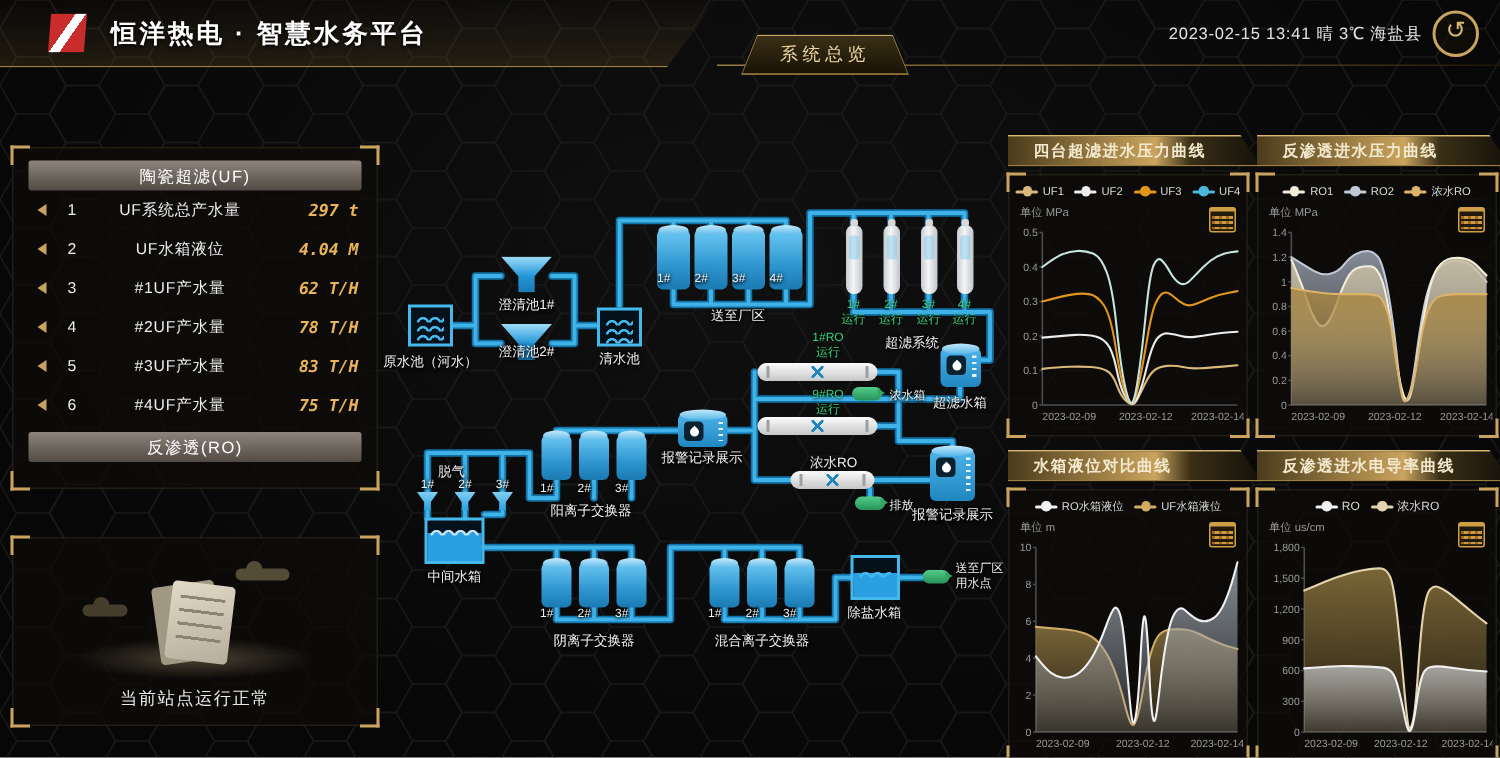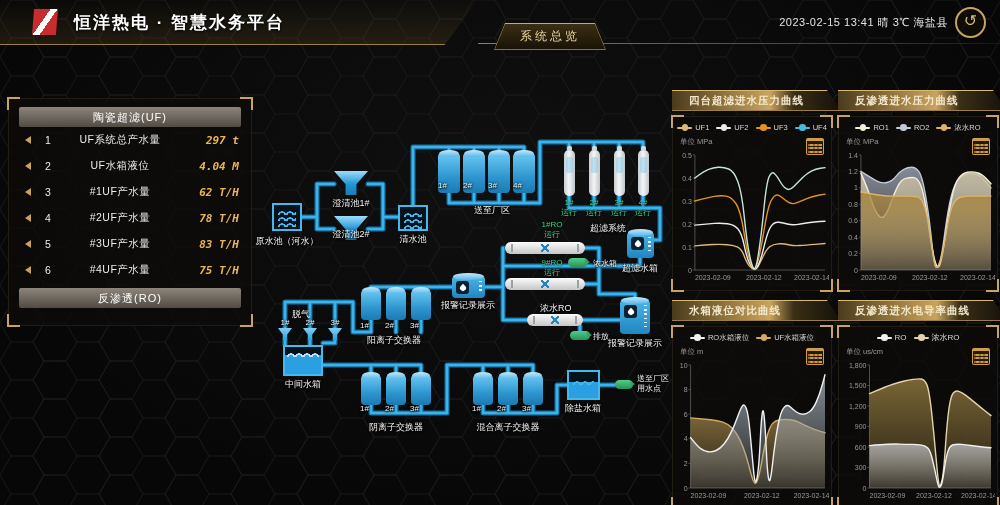--- a/index.html
+++ b/index.html
@@ -202,20 +202,32 @@
             <span class="nm">#4UF产水量</span>
             <span class="vl">75 T/H</span>
           </div>
         </div>
       <div class="bar" style="margin-top:5px">反渗透(RO)</div>
     </div>
   </div>
 </div>
 
 <div class="lpanel2">
+  <div class="brk alarm-box" style="margin-top:8px">
+    <i class="tl"></i>
+      <i class="tr"></i>
+      <i class="bl"></i>
+      <i class="br"></i>
+    <div class="cloud" style="left:46px;top:44px;width:30px"></div>
+    <div class="cloud" style="left:148px;top:20px;width:36px;background:#554c38"></div>
+    <div class="mound"></div>
+    <div class="paper2"></div>
+    <div class="paper"></div>
+    <div class="alarm-text">当前站点运行正常</div>
+  </div>
 </div>
 
 <div id="diagram">
   <svg id="pipes" width="420" height="425" viewBox="0 0 420 425">
       <path d="M47,137 H62 M62,104 V149 M62,104 H79 M62,149 H79 M113,104 H128 M113,149 H128 M128,104 V149 M128,137 H143 M158,125 V67 M158,67 H269 M194,67 V73 M219,67 V73 M244,67 V73 M269,67 V73 M194,113 V123 M219,113 V123 M244,113 V123 M269,113 V123 M194,123 H285 M285,123 V62 M285,62 H388 M314,62 V70 M339,62 V70 M364,62 V70 M388,62 V70 M314,116 V128 M339,116 V128 M364,116 V128 M388,116 V128 M314,128 H405 M405,128 V160 M405,160 H399 M385,178 V186 M385,186 H248 M248,168 V240 M248,240 H272 M330,168 H344 M344,168 V204 M330,204 H344 M344,204 V214 M344,214 H380 M380,214 V220 M328,240 H365 M325,246 V252 M248,207 H230 M197,207 H116 M116,207 V210 M141,207 V210 M166,207 V210 M116,240 V252 M141,240 V252 M166,240 V252 M116,252 H98 M98,252 V222 M98,222 H30 M30,222 V249 M55,222 V249 M80,222 V249 M30,260 V265 M55,260 V265 M80,260 V263 M80,263 H68 M68,285 H166 M116,285 V295 M141,285 V295 M166,285 V295 M116,325 V333 M141,325 V333 M166,325 V333 M116,333 H192 M192,333 V285 M192,285 H278 M228,285 V295 M253,285 V295 M278,285 V295 M228,325 V333 M253,325 V333 M278,325 V333 M228,333 H302 M302,333 V305 M302,305 H312 M345,305 H360" stroke="#1273a8" stroke-width="5" fill="none" stroke-linecap="round" stroke-linejoin="round"></path>
       <path d="M47,137 H62 M62,104 V149 M62,104 H79 M62,149 H79 M113,104 H128 M113,149 H128 M128,104 V149 M128,137 H143 M158,125 V67 M158,67 H269 M194,67 V73 M219,67 V73 M244,67 V73 M269,67 V73 M194,113 V123 M219,113 V123 M244,113 V123 M269,113 V123 M194,123 H285 M285,123 V62 M285,62 H388 M314,62 V70 M339,62 V70 M364,62 V70 M388,62 V70 M314,116 V128 M339,116 V128 M364,116 V128 M388,116 V128 M314,128 H405 M405,128 V160 M405,160 H399 M385,178 V186 M385,186 H248 M248,168 V240 M248,240 H272 M330,168 H344 M344,168 V204 M330,204 H344 M344,204 V214 M344,214 H380 M380,214 V220 M328,240 H365 M325,246 V252 M248,207 H230 M197,207 H116 M116,207 V210 M141,207 V210 M166,207 V210 M116,240 V252 M141,240 V252 M166,240 V252 M116,252 H98 M98,252 V222 M98,222 H30 M30,222 V249 M55,222 V249 M80,222 V249 M30,260 V265 M55,260 V265 M80,260 V263 M80,263 H68 M68,285 H166 M116,285 V295 M141,285 V295 M166,285 V295 M116,325 V333 M141,325 V333 M166,325 V333 M116,333 H192 M192,333 V285 M192,285 H278 M228,285 V295 M253,285 V295 M278,285 V295 M228,325 V333 M253,325 V333 M278,325 V333 M228,333 H302 M302,333 V305 M302,305 H312 M345,305 H360" stroke="#3fb2e8" stroke-width="2.6" fill="none" stroke-linecap="round" stroke-linejoin="round"></path>
     </svg>
 
   <div class="wtank" style="left:17px;top:123px;width:30px;height:28px">
       <i class="wv"></i>

